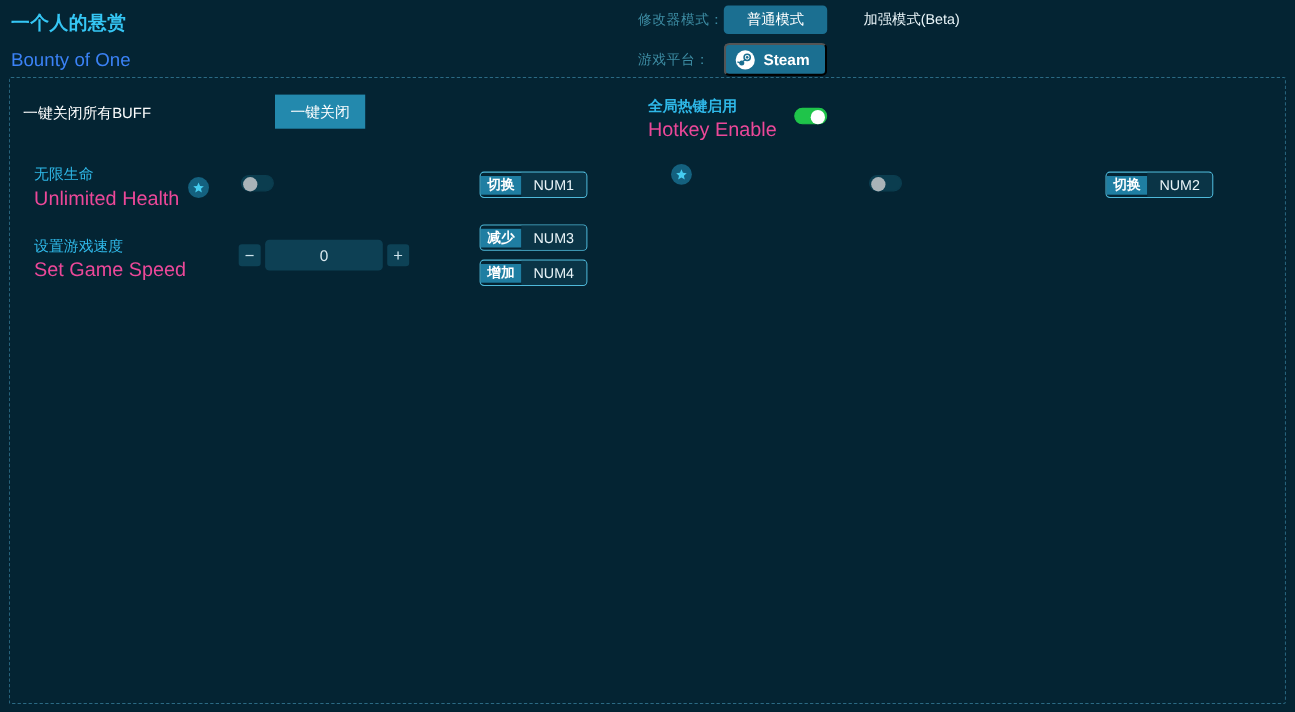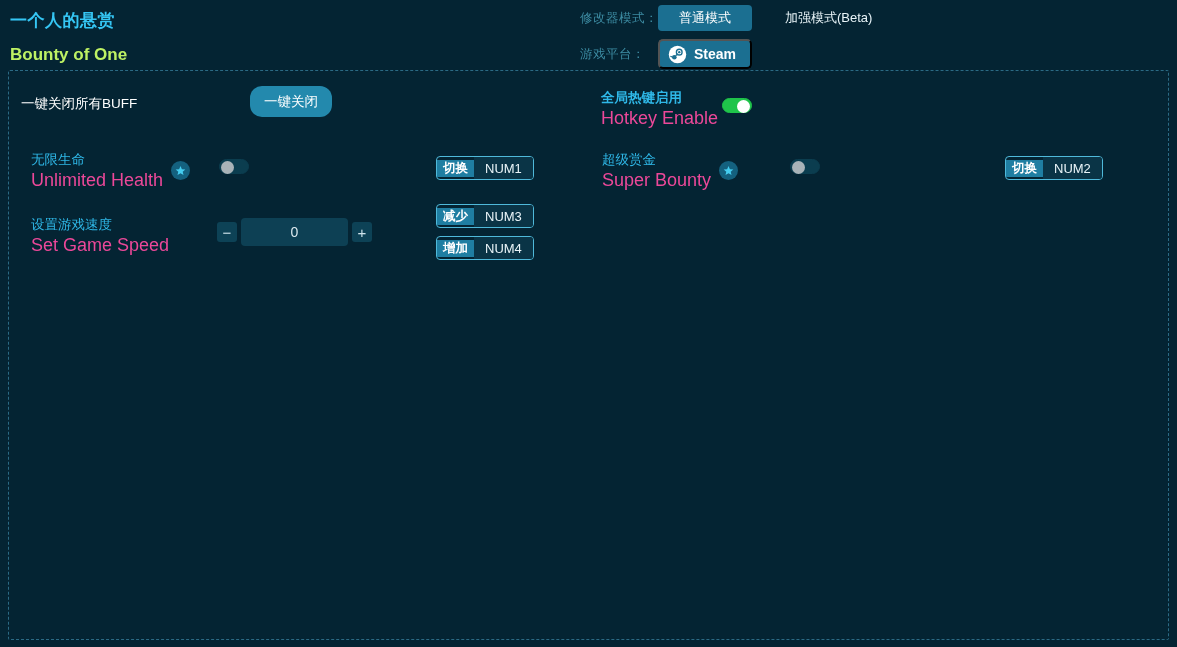--- a/index.html
+++ b/index.html
@@ -12,21 +12,21 @@
   .app { position: relative; width: 1177px; height: 514px; }
 
   
   .header { position: relative; height: 72px; }
   .title-block { position: absolute; left: 10px; top: 8px; }
   .title-cn {
     font-size: 17px; font-weight: bold; color: #35c6f4;
     letter-spacing: .5px; line-height: 26px;
   }
   .title-en {
-    font-size: 17px; font-weight: bold; color: #bef264;
+    font-size: 17px; font-weight: normal; color: #3b82f6;
     line-height: 26px; margin-top: 8px;
   }
 
   .mode-area { position: absolute; left: 580px; top: 0; }
   .mode-row { display: flex; align-items: center; height: 36px; }
   .mode-label {
     font-size: 12.5px; color: #3d8ca3; min-width: 78px;
     text-align: left; letter-spacing: .5px;
   }
   .pill {
@@ -82,21 +82,21 @@
     width: 13px; height: 13px; border-radius: 50%;
     background: #a9b3b8;
   }
   .toggle.on { background: #1fc44a; border-color:#1fc44a; }
   .toggle.on .knob { left: auto; right: 1px; background: #ffffff; }
 
   
   .action-btn {
     height: 31px; min-width: 78px; padding: 0 14px;
     background: #2389ad; color: #fff; font-size: 13.5px;
-    border: none; border-radius: 12px; cursor: pointer;
+    border: none; border-radius: 0; cursor: pointer;
   }
 
   
   .stepper { display: flex; align-items: center; gap: 4px; }
   .step-btn {
     width: 20px; height: 20px; border-radius: 3px;
     background: #0d4256; color: #cfe4ec; font-size: 15px;
     display: flex; align-items: center; justify-content: center;
     cursor: pointer; border: none; line-height: 1;
   }
@@ -170,21 +170,21 @@
 
     <div class="row" style="left:12px; top:22px;">
       <span class="lbl white">
         <span class="cn">一键关闭所有BUFF</span>
       </span>
     </div>
     <div class="row" style="left:241px; top:15px;">
       <button class="action-btn">一键关闭</button>
     </div>
 
-    <div class="row" style="left:592px; top:16px;">
+    <div class="row" style="left:580px; top:16px;">
       <span class="lbl bold">
         <span class="cn">全局热键启用</span><br>
         <span class="en">Hotkey Enable</span>
       </span>
     </div>
     <div class="row" style="left:713px; top:27px;">
       <div class="toggle on">
         <span class="knob"></span>
       </div>
     </div>
@@ -207,24 +207,20 @@
       </div>
     </div>
     <div class="row" style="left:427px; top:85px;">
       <div class="hk">
         <span class="act">切换</span>
         <span class="key">NUM1</span>
       </div>
     </div>
 
     <div class="row" style="left:593px; top:78px;">
-      <span class="lbl">
-        <span class="cn">超级赏金</span><br>
-        <span class="en">Super Bounty</span>
-      </span>
       <span style="width:8px"></span>
       <span class="star-btn">
         <svg viewBox="0 0 24 24" aria-hidden="true">
           <path d="M12 2 L15 9 L22.5 9.6 L16.8 14.6 L18.6 22 L12 18 L5.4 22 L7.2 14.6 L1.5 9.6 L9 9 Z" fill="#45cdf0"></path>
         </svg>
       </span>
     </div>
     <div class="row" style="left:781px; top:88px;">
       <div class="toggle">
         <span class="knob"></span>

